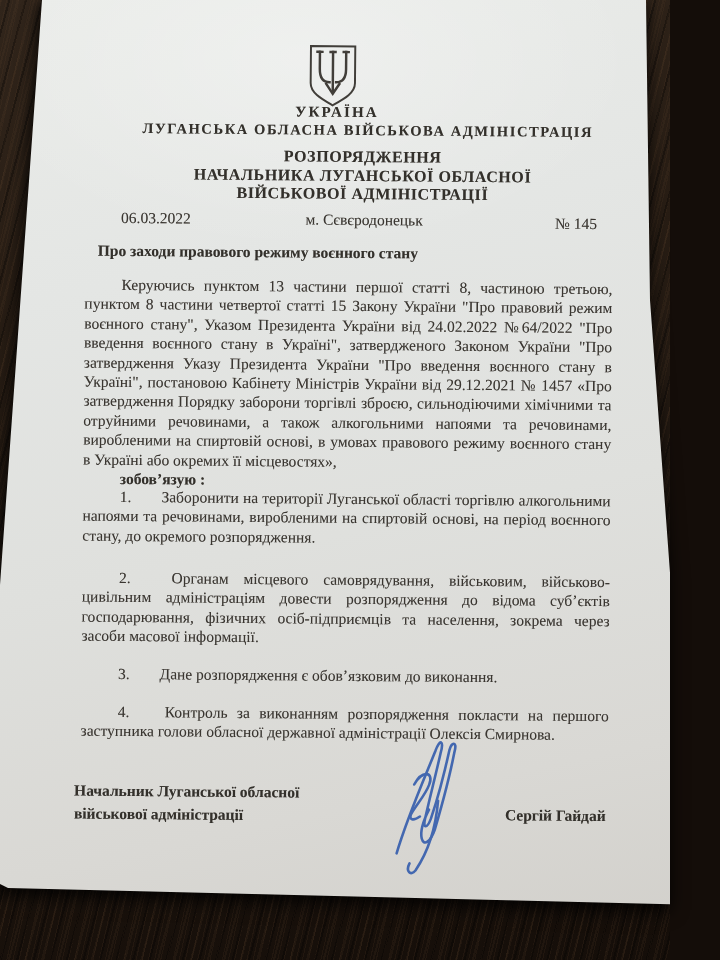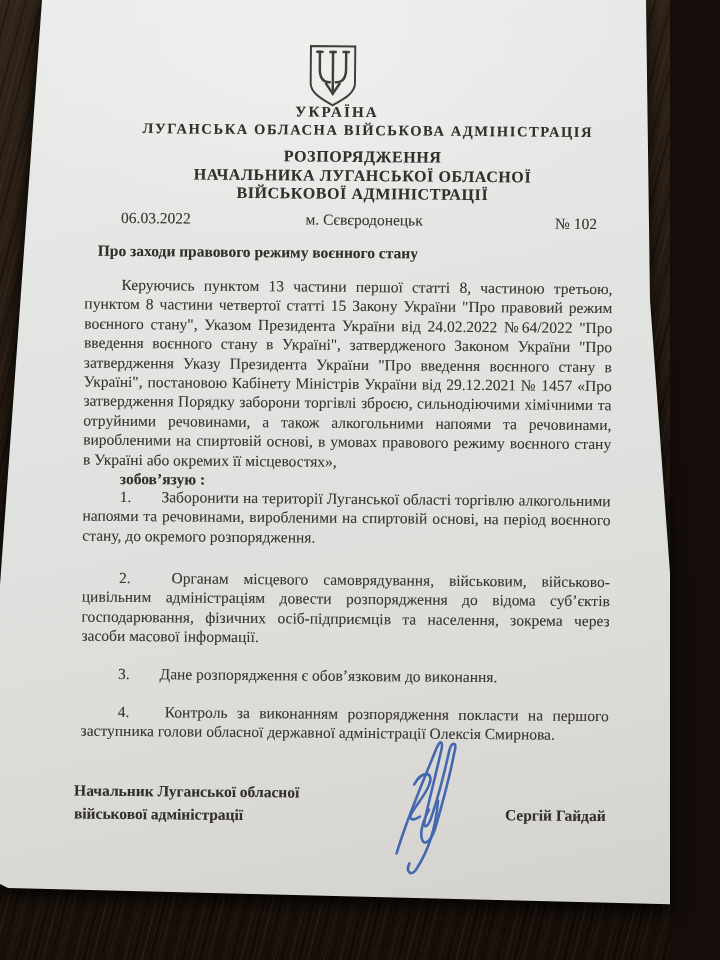--- a/index.html
+++ b/index.html
@@ -96,21 +96,21 @@
         <div class="abs ctr b authority">ЛУГАНСЬКА ОБЛАСНА ВІЙСЬКОВА АДМІНІСТРАЦІЯ</div>
 
         <div class="abs ctr b doctype">
           <div>РОЗПОРЯДЖЕННЯ</div>
           <div>НАЧАЛЬНИКА ЛУГАНСЬКОЇ ОБЛАСНОЇ</div>
           <div>ВІЙСЬКОВОЇ АДМІНІСТРАЦІЇ</div>
         </div>
 
         <div class="abs daterow-date">06.03.2022</div>
         <div class="abs daterow-place">м. Сєвєродонецьк</div>
-        <div class="abs daterow-num">№ 102</div>
+        <div class="abs daterow-num">№ 145</div>
 
         <div class="abs b subject">Про заходи правового режиму воєнного стану</div>
 
         <div class="abs bodyblock">
           <p>Керуючись пунктом 13 частини першої статті 8, частиною третьою, пунктом 8 частини четвертої статті 15 Закону України "Про правовий режим воєнного стану", Указом Президента України від 24.02.2022 №64/2022 "Про введення воєнного стану в Україні", затвердженого Законом України "Про затвердження Указу Президента України "Про введення воєнного стану в Україні", постановою Кабінету Міністрів України від 29.12.2021 № 1457 «Про затвердження Порядку заборони торгівлі зброєю, сильнодіючими хімічними та отруйними речовинами, а також алкогольними напоями та речовинами, виробленими на спиртовій основі, в умовах правового режиму воєнного стану в Україні або окремих її місцевостях»,</p>
           <p class="obligation">зобов’язую :</p>
         </div>
 
         <p class="item item1">
           <span class="num">1.</span>

